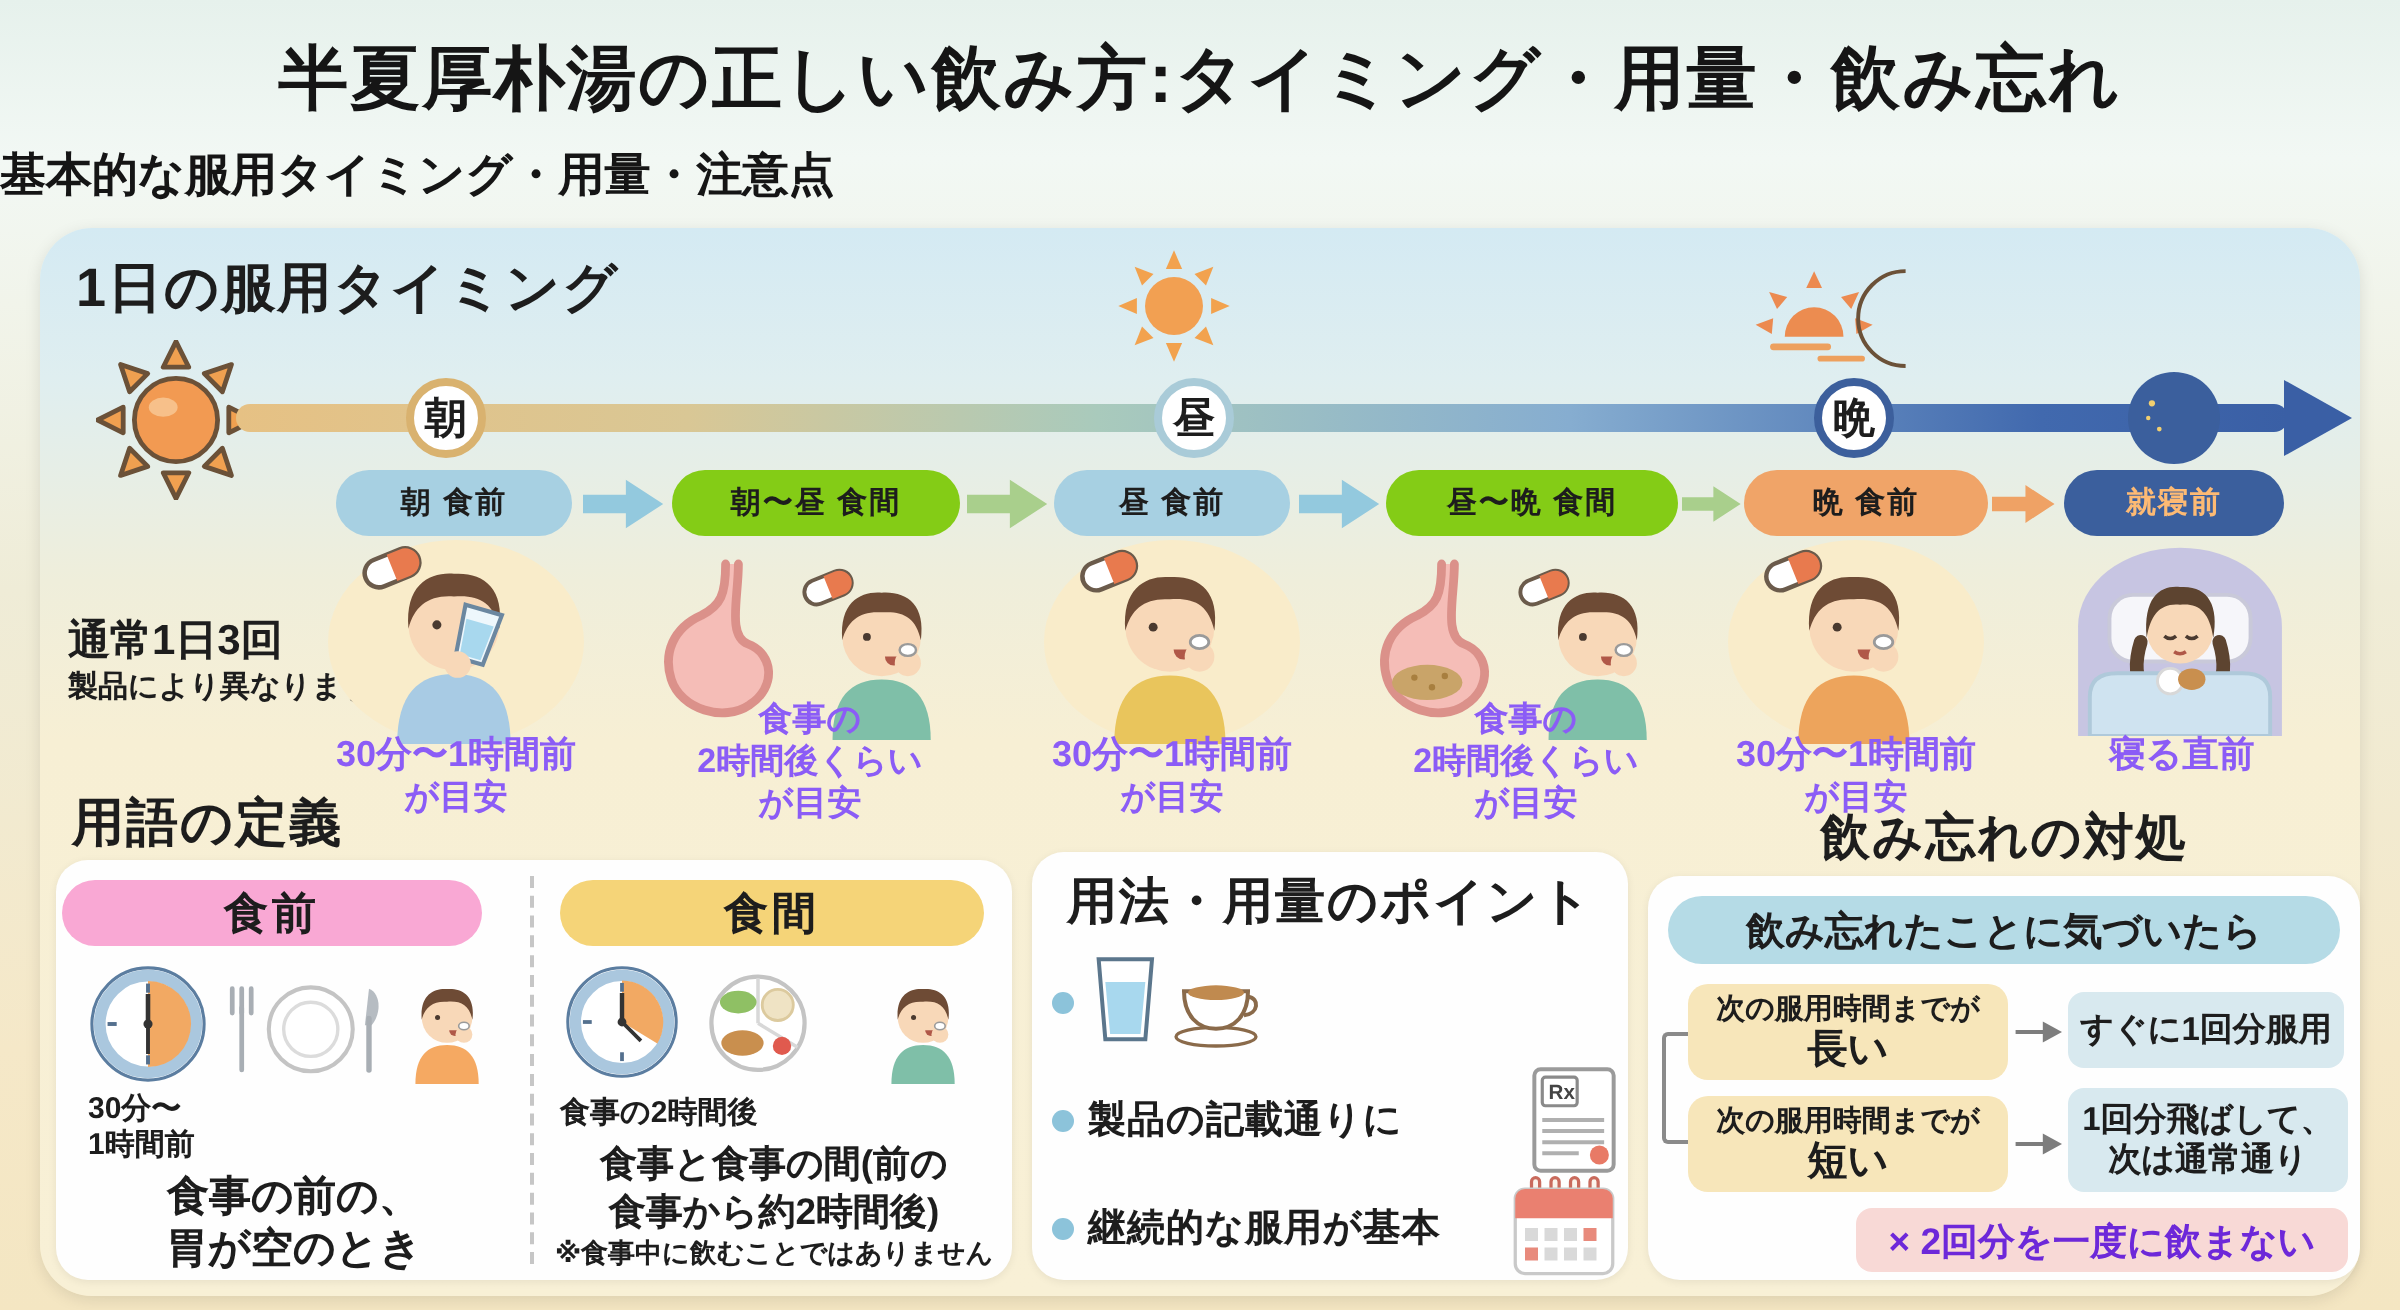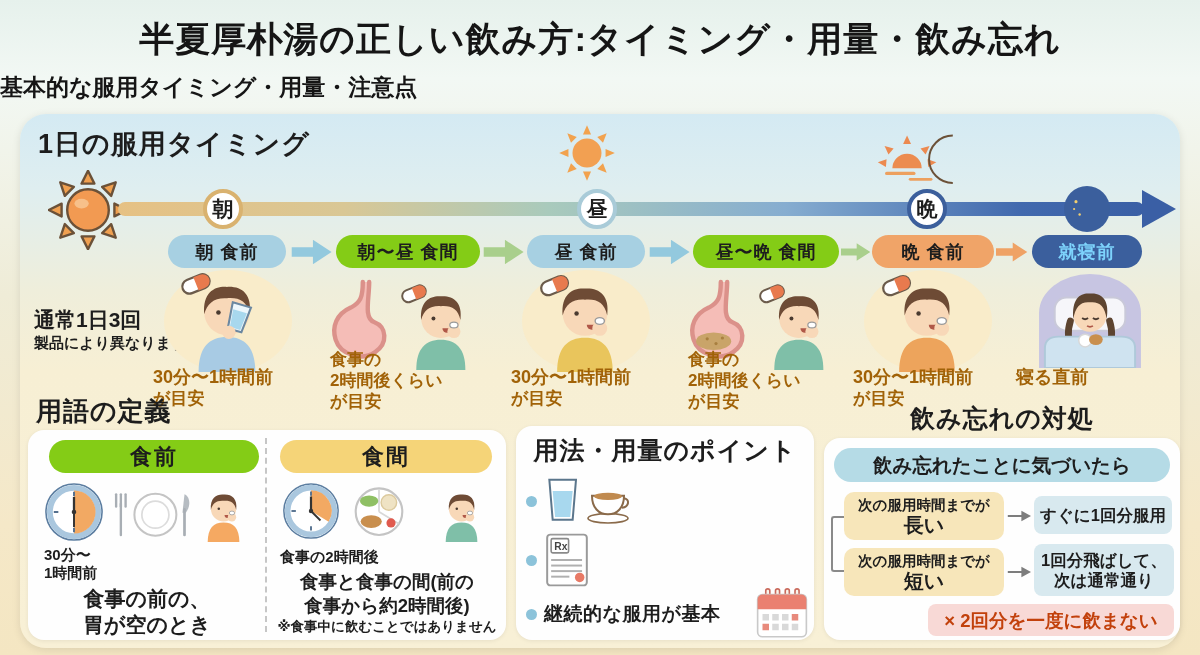--- a/index.html
+++ b/index.html
@@ -15,28 +15,28 @@
 .page-subtitle{top:72px;left:0;width:100%;text-align:left;font-size:23px;color:#151515}
 .panel{left:20px;top:114px;width:1160px;height:534px;border-radius:26px;
   background:linear-gradient(180deg,#d4eaf3 0%,#dfeef0 14%,#efeedb 33%,#f7efd4 48%,#f8f0d6 100%);
   box-shadow:0 2px 8px rgba(0,0,0,.10)}
 .sec1-title{left:38px;top:126px;font-size:27px;letter-spacing:1px}
 .tl-bar{left:118px;top:202px;width:1026px;height:14px;border-radius:7px;z-index:1;
   background:linear-gradient(90deg,#e6c184 0%,#d9c795 22%,#a9cabc 42%,#86add0 65%,#4169ae 88%,#3a5fa5 100%)}
 .tl-head{left:1142px;top:190px;width:0;height:0;border-left:34px solid #3a5fa5;border-top:19px solid transparent;border-bottom:19px solid transparent;z-index:1}
 .tl-node{top:189px;width:40px;height:40px;border-radius:50%;background:#fff;display:flex;align-items:center;justify-content:center;font-size:21px;z-index:3}
 .n-asa{border:4px solid #d9b26f}.n-hiru{border:4px solid #a9cbd8}.n-ban{border:4px solid #3c5f9c}
-.badge{top:235px;height:33px;border-radius:17px;display:flex;align-items:center;justify-content:center;font-size:18px;letter-spacing:1px;z-index:2}
-.bg-blue{background:#a7d0e2}.bg-green{background:#84cc16}.bg-orange{background:#f0a468}.bg-navy{background:#3b5f9d;color:#7dd3fc}
+.badge{top:235px;height:33px;border-radius:17px;display:flex;align-items:center;justify-content:center;font-size:15px;letter-spacing:1px;z-index:2}
+.bg-blue{background:#a7d0e2}.bg-green{background:#84cc16}.bg-orange{background:#f0a468}.bg-navy{background:#3b5f9d;color:#fdba74}
 .barrow{top:238px;width:42px;height:28px}
 .c-blue{color:#93c9de}.c-green{color:#a9cf8c}.c-orange{color:#efa265}
 .note1{left:34px;top:306px;font-size:21px}
 .note2{left:34px;top:334px;font-size:15px}
 .illus-bg{border-radius:50%;background:#f9ecca}
-.cap{line-height:21px;color:#a16207}
+.cap{text-align:center;line-height:21px;color:#8b5cf6}
 .cap .l-big{font-size:18px}.cap .l-mid{font-size:17px}
 .sec2-title{left:36px;top:394px;font-size:26px;letter-spacing:1px}
 .card{background:#fefefe;border-radius:16px;box-shadow:0 1px 4px rgba(0,0,0,.07)}
 .defs-card{left:28px;top:430px;width:478px;height:210px}
 .def-hdr{top:10px;height:33px;border-radius:17px;display:flex;align-items:center;justify-content:center;font-size:22px;letter-spacing:2px}
 .def-divider{left:237px;top:8px;height:194px;border-left:2px dashed #c6c6c6;width:0}
 .def-time{font-size:15px;line-height:18px}
 .def-desc{text-align:center;font-size:21px;line-height:26px}
 .def-desc2{text-align:center;font-size:18.5px;line-height:24px}
 .def-note{text-align:center;font-size:13.5px}
@@ -45,21 +45,21 @@
 .point-row{left:10px;right:4px;display:flex;align-items:center;gap:7px}
 .bullet{width:11px;height:11px;border-radius:50%;background:#8cc3da;flex:0 0 auto}
 .point-label{font-size:19px;letter-spacing:.5px;flex:1 1 auto}
 .missed-title{left:824px;top:402px;width:356px;text-align:center;font-size:25px;letter-spacing:1px}
 .missed-card{left:824px;top:438px;width:356px;height:202px}
 .trigger{left:10px;top:10px;width:336px;height:34px;border-radius:17px;background:#b5dbe6;display:flex;align-items:center;justify-content:center;font-size:19.5px}
 .cond-box{left:20px;width:160px;height:48px;border-radius:10px;background:#f7e6ba;display:flex;flex-direction:column;align-items:center;justify-content:center}
 .cond-l1{font-size:14.5px;line-height:17px}.cond-l2{font-size:20px;line-height:22px}
 .act-box{background:#d8e9ef;border-radius:8px;display:flex;flex-direction:column;align-items:center;justify-content:center;font-size:16.5px;line-height:20px}
 .bracket{left:7px;top:78px;width:14px;height:56px;border:2.5px solid #8a8a8a;border-right:none;border-radius:3px 0 0 3px}
-.warn{left:104px;top:166px;width:246px;height:32px;border-radius:8px;background:#f8d9d6;color:#c2410c;display:flex;align-items:center;justify-content:center;font-size:18.5px}
+.warn{left:104px;top:166px;width:246px;height:32px;border-radius:8px;background:#f8d9d6;color:#6d28d9;display:flex;align-items:center;justify-content:center;font-size:18.5px}
 svg{display:block}
 </style>
 </head>
 <body>
 
 <svg width="0" height="0" style="position:absolute" aria-hidden="true">
   <defs>
     <symbol id="sym-barrow" viewBox="0 0 44 30">
       <polygon points="0,10 23,10 23,2 43,15 23,28 23,20 0,20" fill="currentColor"></polygon>
     </symbol>
@@ -278,21 +278,21 @@
     <div class="l-big">30分〜1時間前</div>
     <div class="l-mid">が目安</div>
   </div>
   <div class="abs cap" style="left:1016px;top:367px;width:150px">
     <div class="l-big">寝る直前</div>
   </div>
 
   <div class="abs sec2-title">用語の定義</div>
 
   <div class="abs card defs-card">
-    <div class="abs def-hdr" style="left:21px;width:210px;background:#84cc16">食前</div>
+    <div class="abs def-hdr" style="left:3px;width:210px;background:#f9a8d4">食前</div>
     <div class="abs def-hdr" style="left:252px;width:212px;background:#f5d478">食間</div>
     <div class="abs def-divider"></div>
 
     <svg class="abs" style="left:16px;top:52px" width="60" height="60" viewBox="0 0 92 92">
       <circle cx="46" cy="46" r="43" fill="#fff" stroke="#5b7da0" stroke-width="2.4"></circle>
       <circle cx="46" cy="46" r="37" fill="#fff" stroke="#aac7de" stroke-width="9"></circle>
       <path d="M46 46 L46 13 A33 33 0 0 1 46 79 Z" fill="#f2a963"></path>
       <line x1="46" y1="15" x2="46" y2="22" stroke="#54708e" stroke-width="3"></line>
       <line x1="15" y1="46" x2="22" y2="46" stroke="#54708e" stroke-width="3"></line>
       <line x1="46" y1="70" x2="46" y2="77" stroke="#54708e" stroke-width="3"></line>
@@ -367,20 +367,21 @@
         <path d="M13 21 h30 l-3.6 39 h-22.8 z" fill="#a8d8ee"></path>
         <ellipse cx="96" cy="62" rx="30" ry="7" fill="#fff" stroke="#8a6a4a" stroke-width="2.5"></ellipse>
         <path d="M72 28 h48 c0 18 -10 28 -24 28 c-14 0 -24 -10 -24 -28 z" fill="#fff" stroke="#8a6a4a" stroke-width="3"></path>
         <ellipse cx="96" cy="29" rx="21" ry="5.5" fill="#c08a4f"></ellipse>
         <path d="M120 32 c9 1 8 13 -3 14" stroke="#8a6a4a" stroke-width="3" fill="none"></path>
       </svg>
     </div>
 
     <div class="abs point-row" style="top:106px;height:56px">
       <span class="bullet"></span>
+      <span class="point-label">製品の記載通りに</span>
       <svg width="46" height="56" viewBox="0 0 58 70">
         <rect x="4" y="3" width="50" height="64" rx="4" fill="#fff" stroke="#9a9a9a" stroke-width="2.5"></rect>
         <rect x="9" y="8" width="22" height="18" rx="2" fill="#fff" stroke="#8a8a8a" stroke-width="2"></rect>
         <text x="13" y="22" font-size="13" font-weight="bold" fill="#444">Rx</text>
         <line x1="9" y1="35" x2="48" y2="35" stroke="#b0b0b0" stroke-width="2.5"></line>
         <line x1="9" y1="42" x2="48" y2="42" stroke="#b0b0b0" stroke-width="2.5"></line>
         <line x1="9" y1="49" x2="48" y2="49" stroke="#b0b0b0" stroke-width="2.5"></line>
         <line x1="9" y1="56" x2="32" y2="56" stroke="#b0b0b0" stroke-width="2.5"></line>
         <circle cx="45" cy="57" r="6" fill="#e87a66"></circle>
       </svg>

